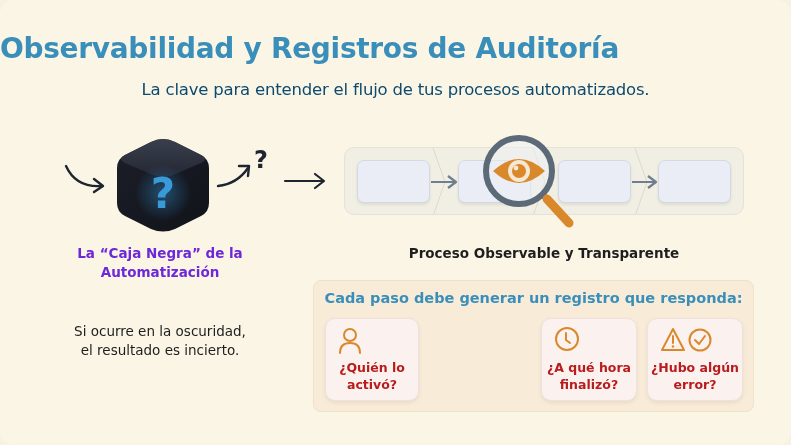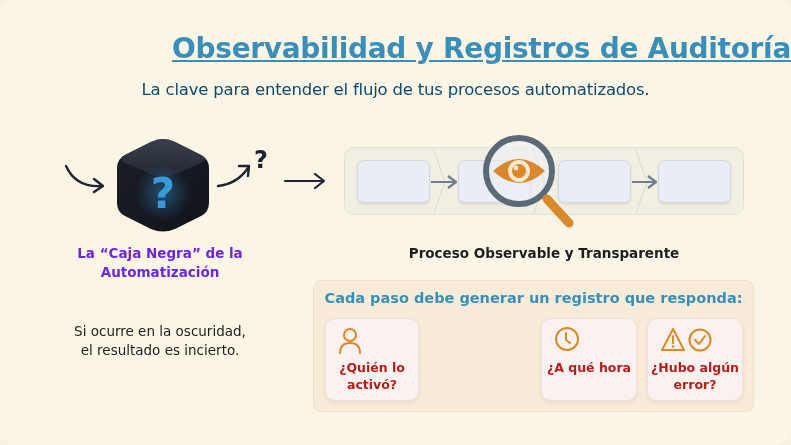--- a/index.html
+++ b/index.html
@@ -8,22 +8,22 @@
       background: #f7f1e1;
       font-family: "DejaVu Sans", "Liberation Sans", sans-serif;
       position: relative;
     }
     .canvas {
       position: absolute; left: 0; top: 0; width: 791px; height: 445px;
       background: #fbf5e6;
       border-radius: 14px;
     }
     .title {
-      position: absolute; left: 0; top: 32px; width: 791px; text-align: right;
-      font-size: 28px; font-weight: bold; color: #3a8fba; letter-spacing: -0.3px; text-decoration: underline;
+      position: absolute; left: 0; top: 32px; width: 791px; text-align: left;
+      font-size: 28px; font-weight: bold; color: #3a8fba; letter-spacing: -0.3px;
     }
     .subtitle {
       position: absolute; left: 0; top: 80px; width: 791px; text-align: center;
       font-size: 16.5px; color: #0c4a6e; letter-spacing: -0.2px;
     }
     
     .bb-arrow-in { position: absolute; left: 62px; top: 160px; }
     .cube { position: absolute; left: 113px; top: 135px; }
     .bb-arrow-out { position: absolute; left: 215px; top: 160px; }
     .bb-q {
@@ -174,20 +174,21 @@
     </div>
 
 
     <div class="qcard" style="left:227px; width:96px;">
       <svg class="qicon" width="28" height="28" viewBox="0 0 28 28">
         <circle cx="13" cy="13" r="11" fill="none" stroke="#d9892b" stroke-width="2"></circle>
         <path d="M12 7 L12 14 L16 17" fill="none" stroke="#d9892b" stroke-width="2" stroke-linecap="round" stroke-linejoin="round"></path>
       </svg>
       <div class="qtext">
         <div>¿A qué hora</div>
+        <div>finalizó?</div>
       </div>
     </div>
 
     <div class="qcard" style="left:333px; width:96px;">
       <svg class="qicon" width="56" height="28" viewBox="0 0 56 28">
         <path d="M13 3 L24 24 L2 24 Z" fill="none" stroke="#d9892b" stroke-width="2" stroke-linejoin="round"></path>
         <path d="M13 10 L13 17" stroke="#d9892b" stroke-width="2" stroke-linecap="round"></path>
         <circle cx="13" cy="20.5" r="1.2" fill="#d9892b"></circle>
         <circle cx="40" cy="14" r="10.5" fill="none" stroke="#d9892b" stroke-width="2"></circle>
         <path d="M35 14 L39 18 L45 10" fill="none" stroke="#d9892b" stroke-width="2" stroke-linecap="round" stroke-linejoin="round"></path>

